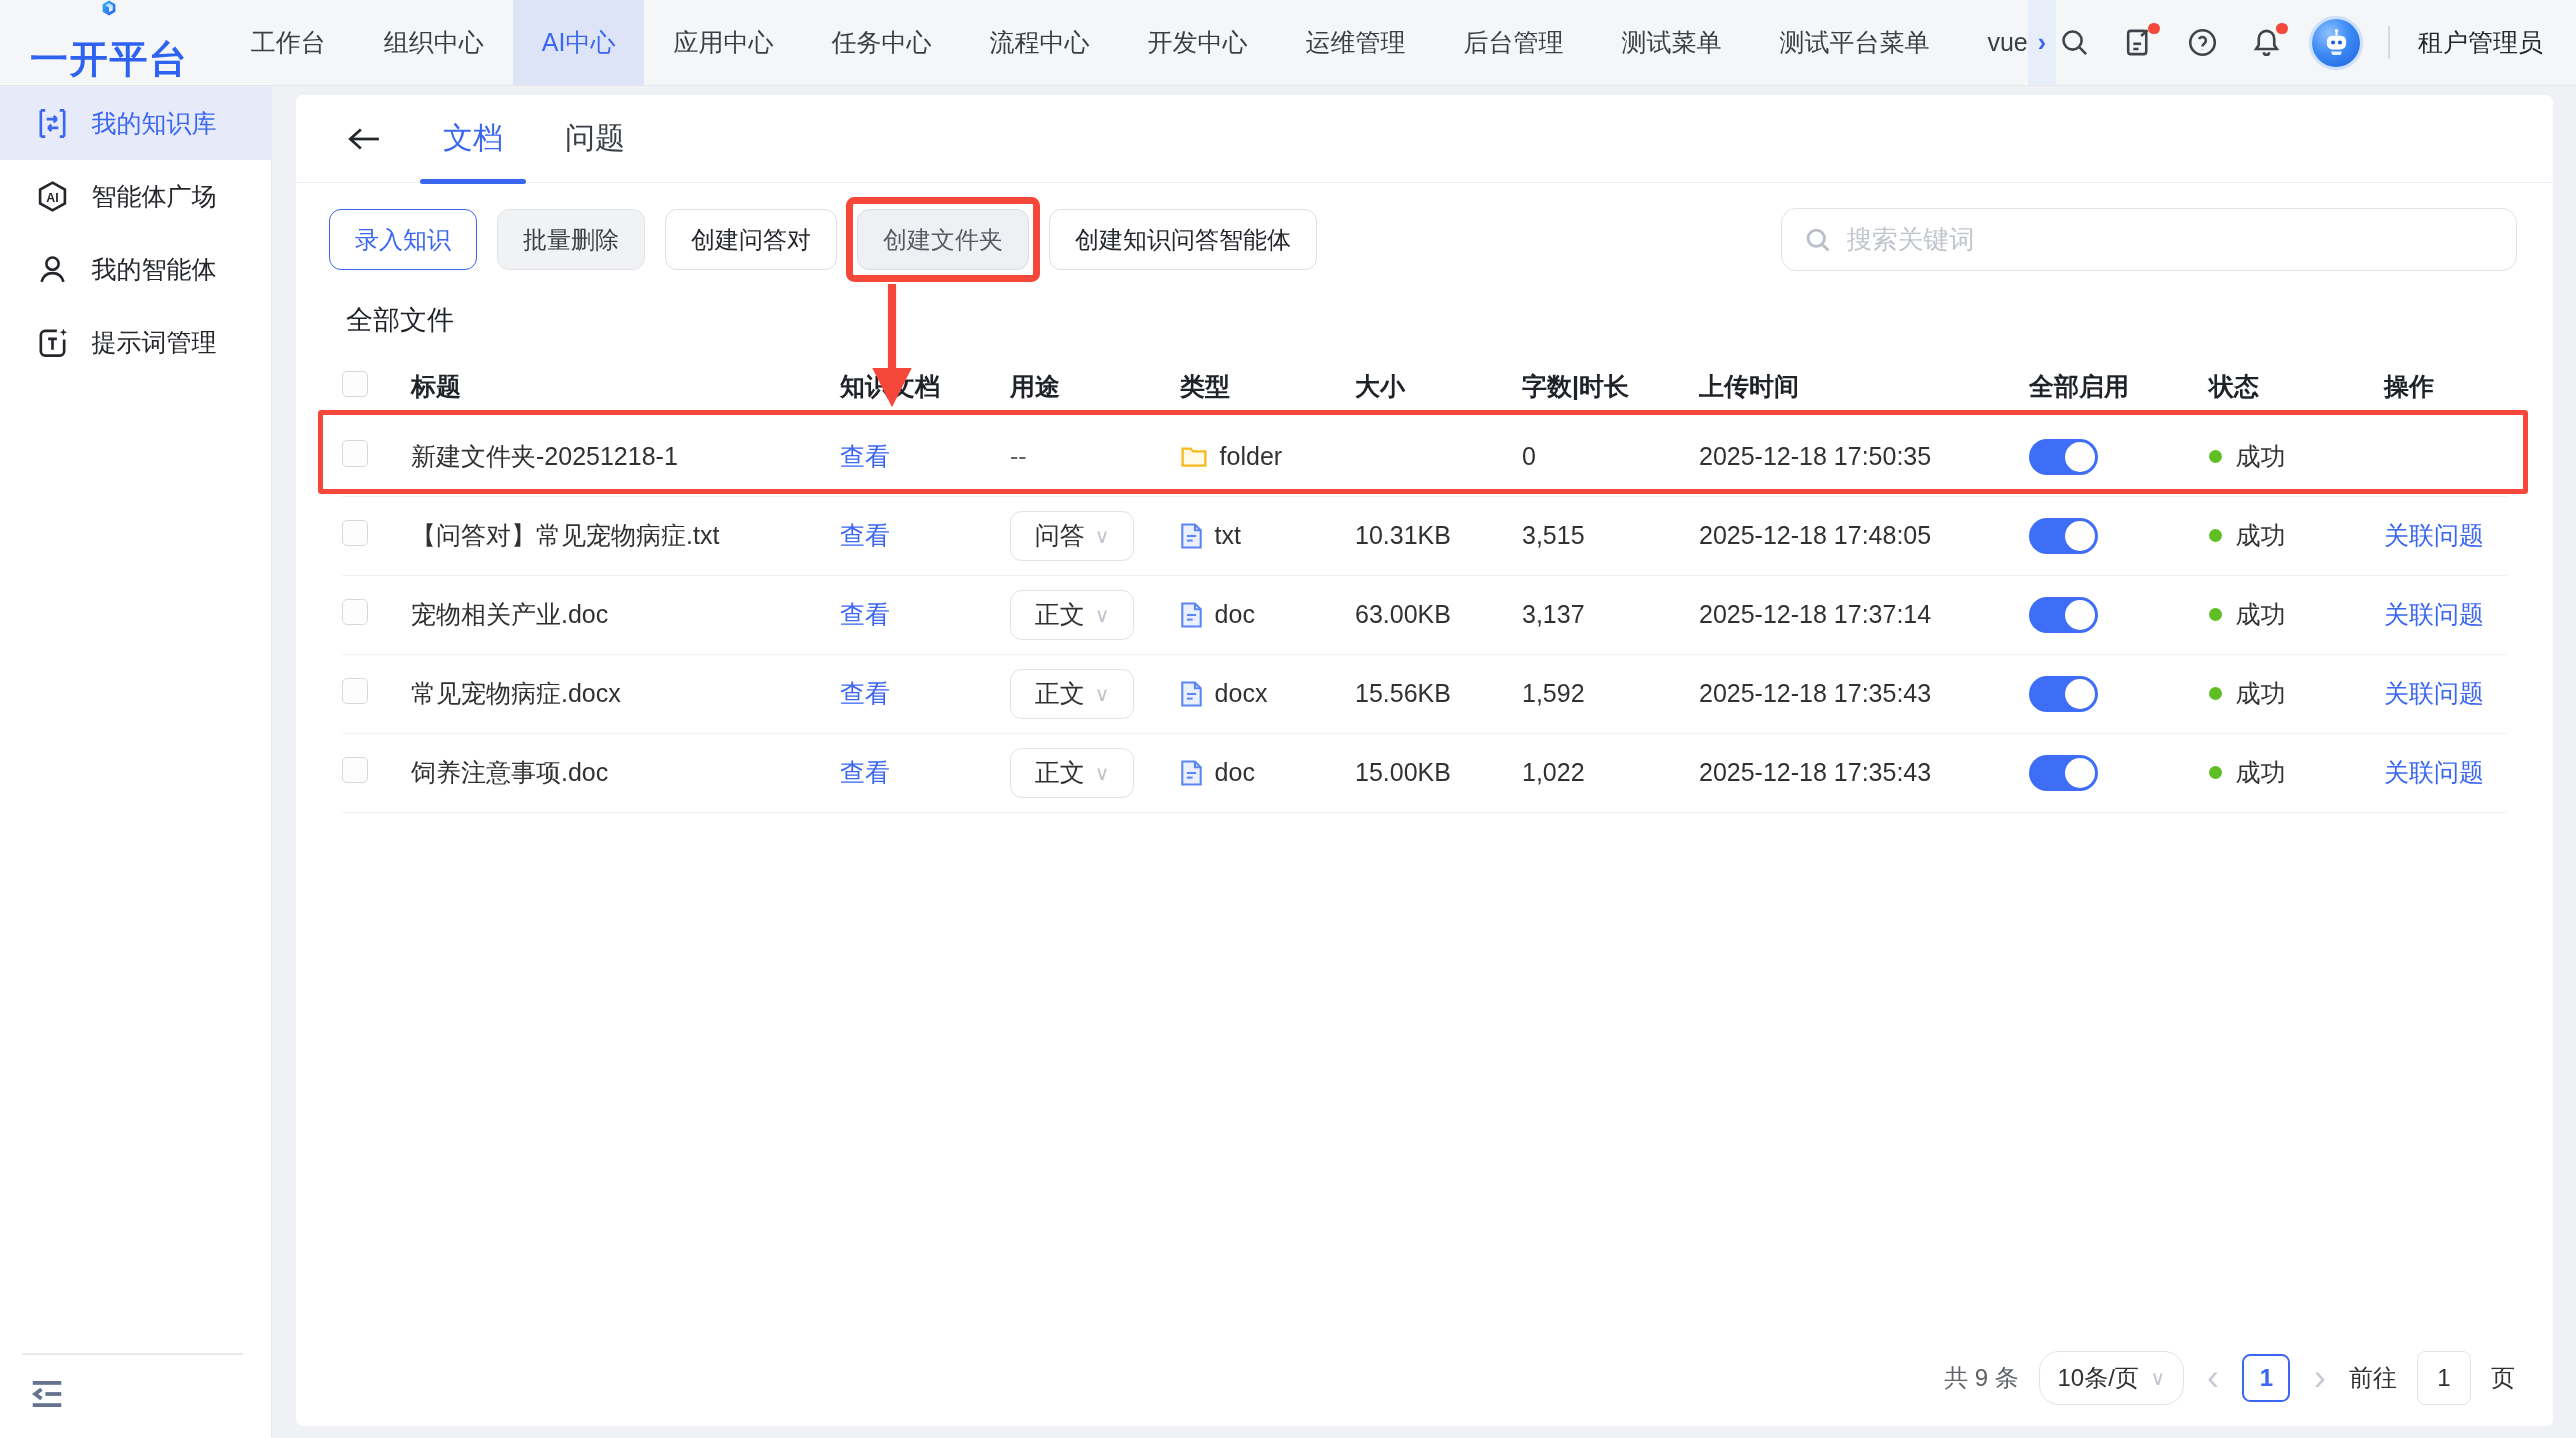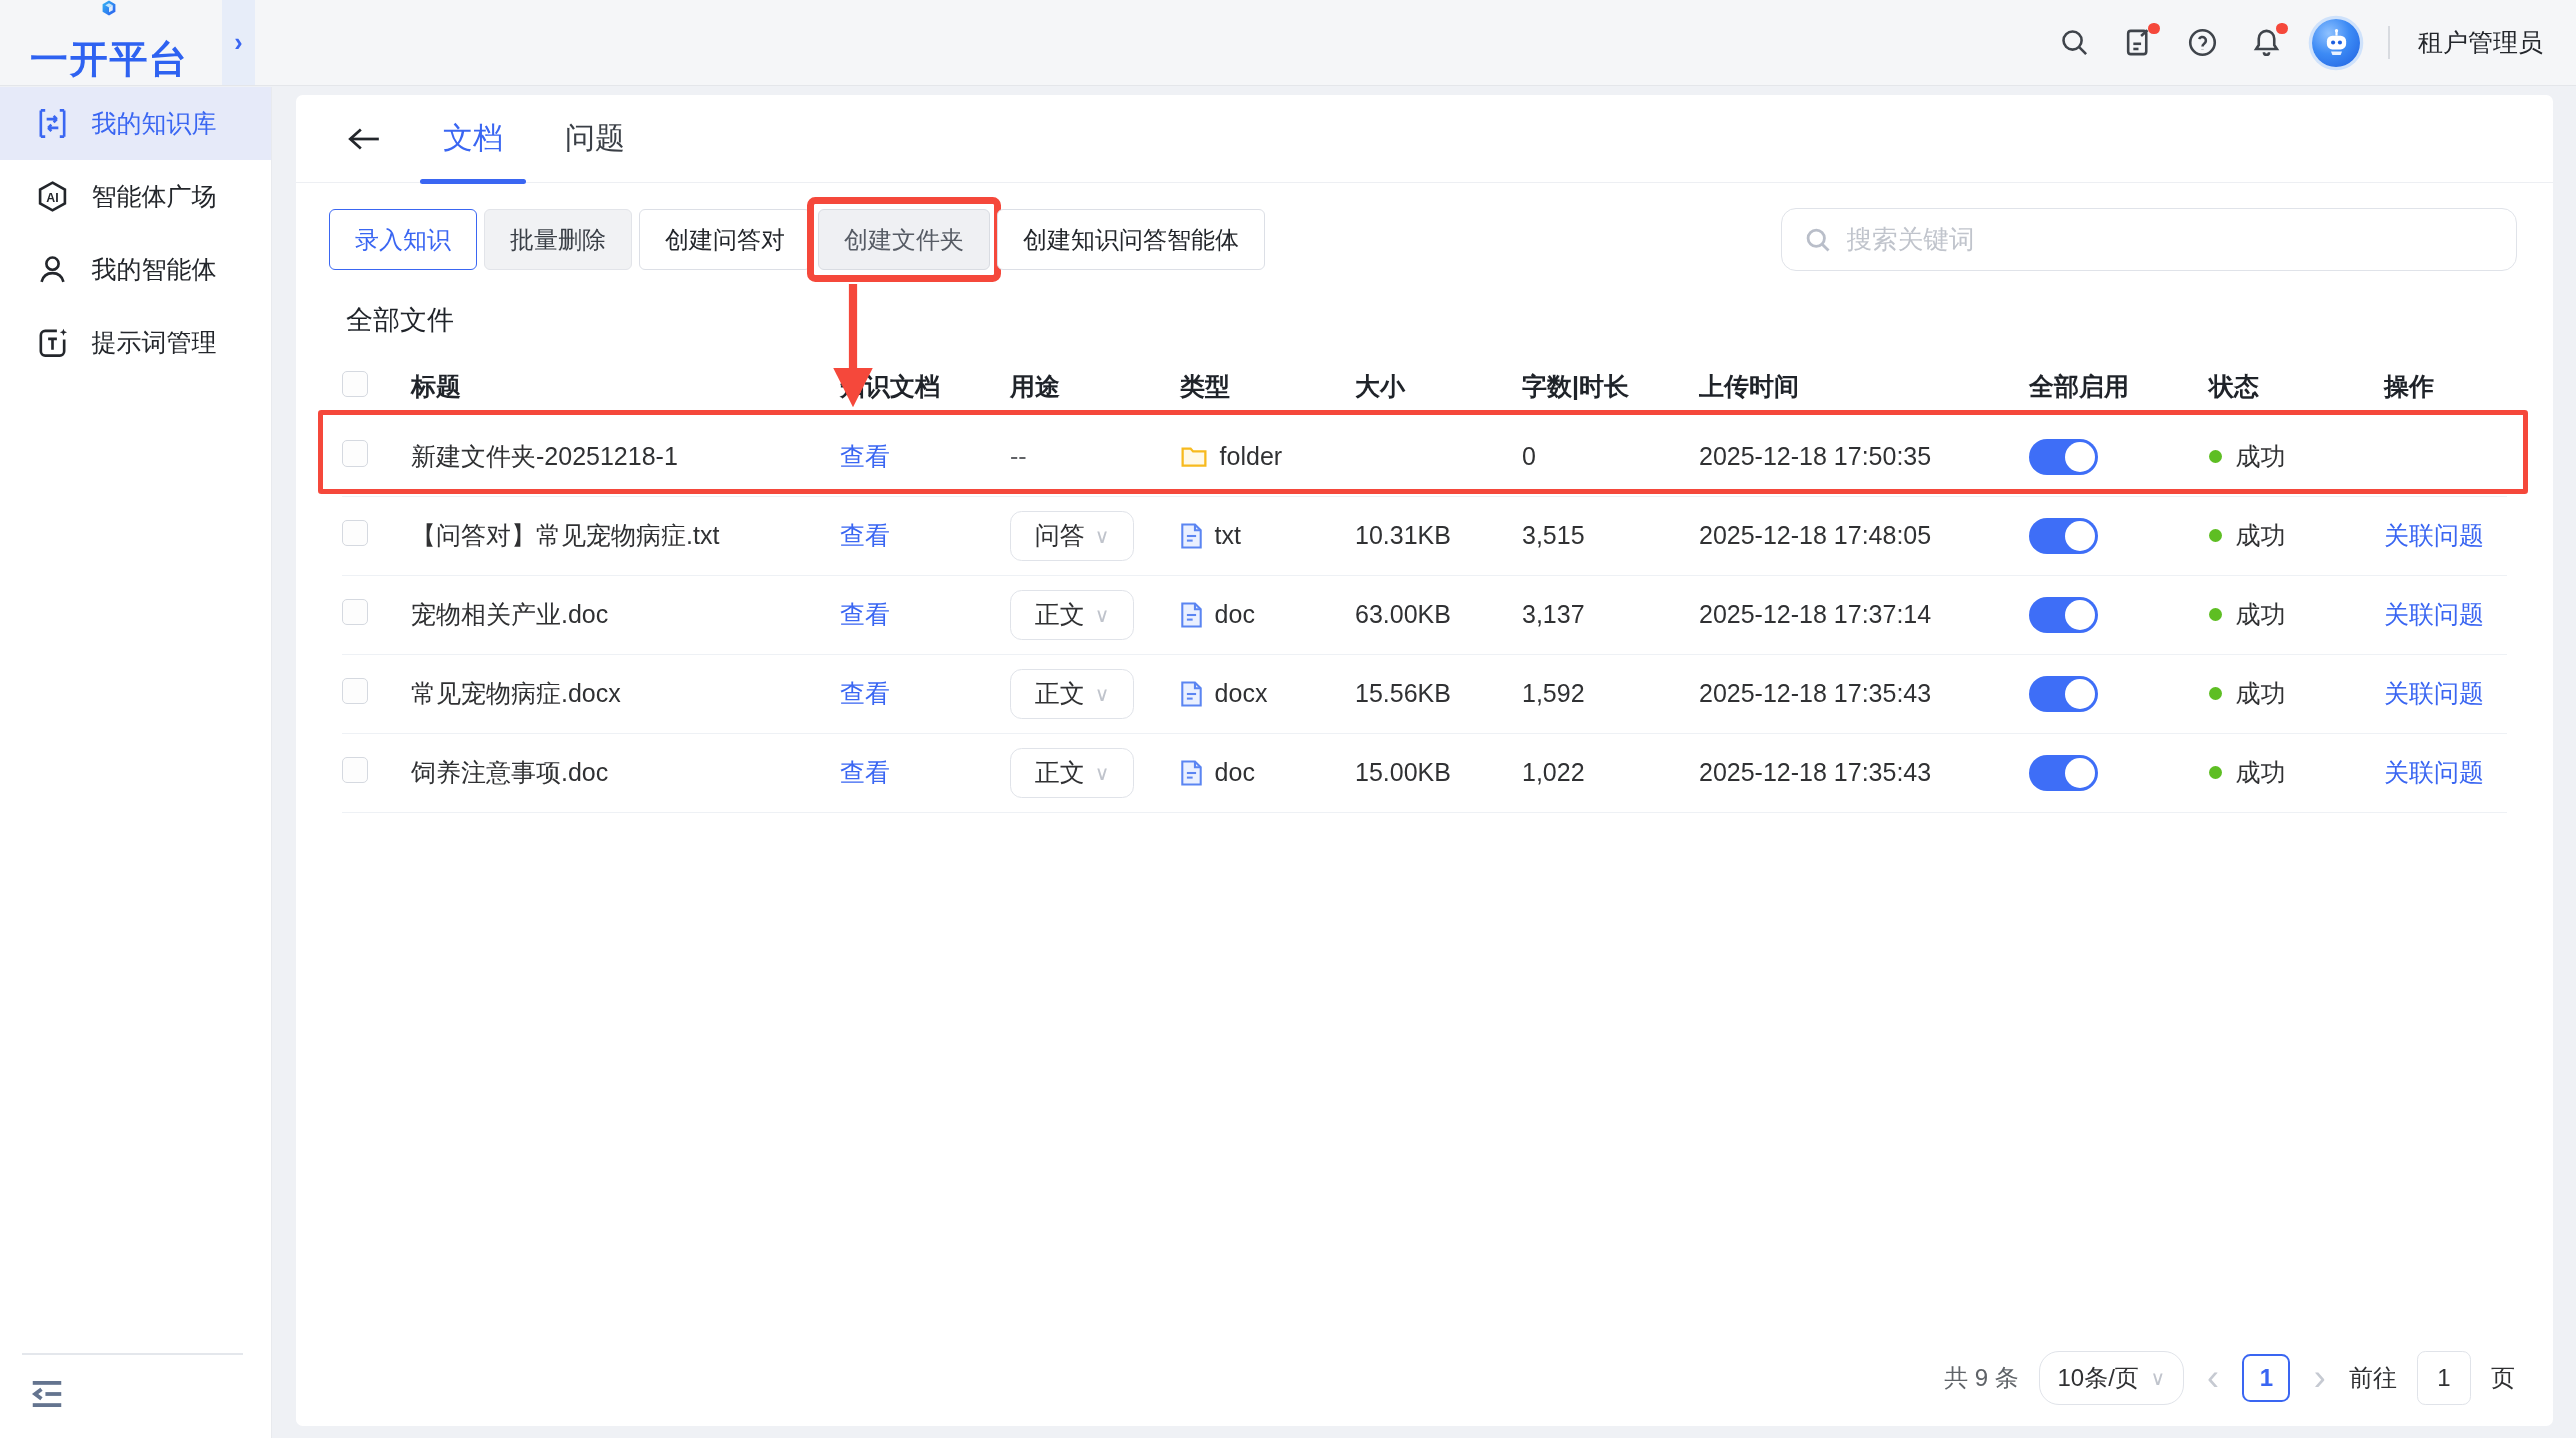--- a/index.html
+++ b/index.html
@@ -44,21 +44,21 @@
 
   .tabbar{height:88px; display:flex; align-items:center; padding-left:43px; border-bottom:1.7px solid #EDEFF3;}
   .back-arrow{width:50px; height:50px; display:flex; align-items:center; justify-content:center; cursor:pointer;}
   .back-arrow svg{stroke:#23262B; stroke-width:2.6; fill:none;}
   .tabs{display:flex; height:100%; margin-left:23px;}
   .tab{display:flex; align-items:center; padding:0 31px; font-size:30px; color:#3A3F46; cursor:pointer; position:relative;}
   .tab.active{color:var(--accent);}
   .tab.active::after{content:""; position:absolute; left:8.3px; right:8.3px; bottom:-1.7px; height:5px; background:var(--accent); border-radius:2.5px;}
 
   .toolbar{margin-top:25px; padding:0 33px; display:flex; align-items:center; position:relative; height:63px;}
-  .btn{height:61px; padding:8px 25px; border-radius:6px; font-size:24px; display:flex; align-items:center; justify-content:center; cursor:pointer; margin-right:7px; white-space:nowrap; position:relative; background:#fff; border:1.7px solid #DCDFE6; color:#23262B;}
+  .btn{height:61px; padding:8px 25px; border-radius:12px; font-size:24px; display:flex; align-items:center; justify-content:center; cursor:pointer; margin-right:20px; white-space:nowrap; position:relative; background:#fff; border:1.7px solid #DCDFE6; color:#23262B;}
   .btn.primary{border:1.7px solid var(--accent); color:var(--accent);}
   .btn.muted{background:#F1F2F4; border:1.7px solid #E2E4E9; color:#3A3F46;}
   .btn.pressed{background:#EFF0F3; border:1.7px solid #D9DCE2; color:#565B64;}
   .btn.annotated::after{content:""; position:absolute; inset:-13.2px -11.6px; border:7.4px solid var(--red); border-radius:8.3px; pointer-events:none;}
   .annot-arrow{position:absolute; left:5px; top:calc(100% + 15px); width:58px; height:125px; pointer-events:none; z-index:40;}
 
   .search-box{position:absolute; right:36px; top:0; width:736px; height:63px; border:1.7px solid #E0E3E9; border-radius:15px; display:flex; align-items:center; padding:0 21.5px; background:#fff;}
   .search-box svg{stroke:#B9BEC9; fill:none; stroke-width:2.4; margin-right:15px;}
   .search-box input{border:none; outline:none; flex:1; font-size:25.6px; color:#303133; font-family:inherit; background:transparent;}
   .search-box input::placeholder{color:#C0C4CC;}
@@ -102,20 +102,34 @@
         <stop offset="0" stop-color="#35B6F3"></stop>
             <stop offset="1" stop-color="#2A5CEF"></stop>
       </linearGradient>
         </defs>
       <polygon points="14,1 26,8 26,22 14,29 2,22 2,8" fill="url(#lg)"></polygon>
       <polygon points="14,6 21,10 14,14 7,10" fill="#BFE4FB"></polygon>
       <polygon points="14,14 21,10 21,19 14,23" fill="#FFFFFF" opacity="0.85"></polygon>
     </svg>
     <span class="logo-text">一开平台</span>
   </div>
+  <nav class="nav-menu" id="nav-menu">
+      <div class="nav-item">工作台</div>
+      <div class="nav-item">组织中心</div>
+      <div class="nav-item active">AI中心</div>
+      <div class="nav-item">应用中心</div>
+      <div class="nav-item">任务中心</div>
+      <div class="nav-item">流程中心</div>
+      <div class="nav-item">开发中心</div>
+      <div class="nav-item">运维管理</div>
+      <div class="nav-item">后台管理</div>
+      <div class="nav-item">测试菜单</div>
+      <div class="nav-item">测试平台菜单</div>
+      <div class="nav-item clipped">vue</div>
+    </nav>
   <div class="nav-overflow">
       <span>›</span>
     </div>
   <div class="nav-right">
     <div class="nav-icon">
       <svg width="31" height="31" viewBox="0 0 24 24">
           <circle cx="10.5" cy="10.5" r="7"></circle>
           <line x1="15.8" y1="15.8" x2="21" y2="21"></line>
         </svg>
     </div>

